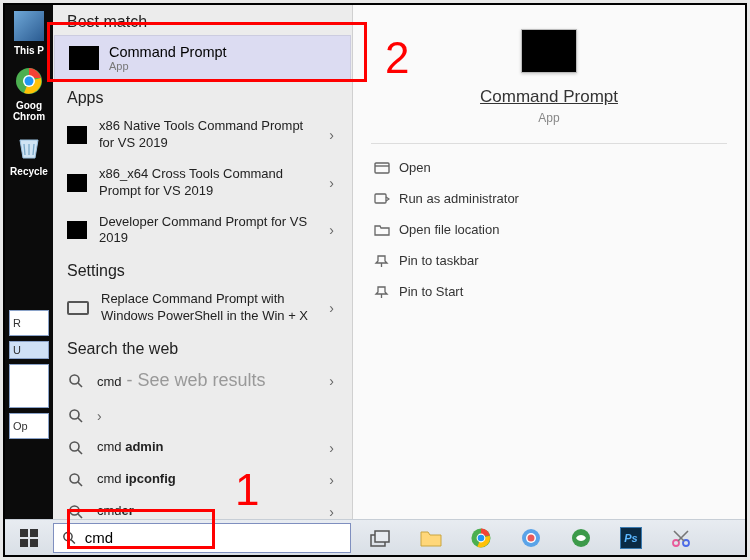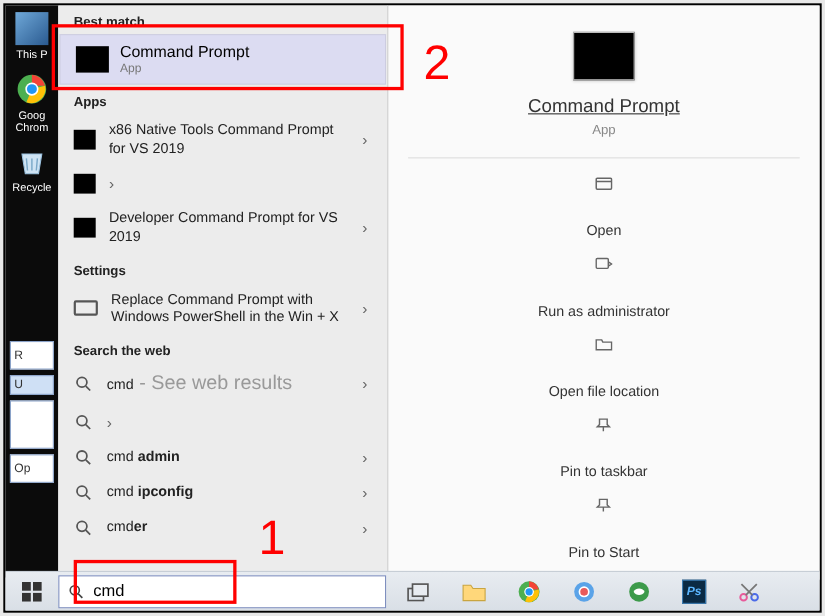--- a/index.html
+++ b/index.html
@@ -33,20 +33,21 @@
       background: #0b0b0b;
       z-index: 1;
     }
 
     .desk-icon {
       width: 42px;
       text-align: center;
       margin: 6px auto 10px;
       color: #fff;
       font-size: 10px;
+      font-weight: bold;
     }
 
     .desk-icon svg,
     .desk-icon .sq {
       display: block;
       margin: 0 auto 4px;
     }
 
     .sq {
       width: 30px;
@@ -59,22 +60,22 @@
       top: 0;
       width: 300px;
       height: 522px;
       background: #ececec;
       z-index: 3;
       overflow: hidden;
       border-right: 1px solid #d0d0d0;
     }
 
     .section-hdr {
-      font-weight: 700;
-      font-size: 12px;
+      font-weight: 400;
+      font-size: 16px;
       padding: 8px 14px 4px;
       color: #222;
     }
 
     .best-match {
       background: #dcdcf2;
       border: 1px solid rgba(0,0,0,0.07);
       padding: 8px 14px;
       display: flex;
       align-items: center;
@@ -187,25 +188,24 @@
       margin: 4px 18px 8px;
     }
 
     .action-list {
       padding: 0 18px;
     }
 
     .action {
       display: flex;
       align-items: center;
-      gap: 28px;
+      gap: 8px;
       padding: 8px 2px;
       font-size: 13px;
       color: #333;
-      flex-direction: column;
     }
 
     .action .aicon {
       width: 18px;
       display: flex;
       align-items: center;
       justify-content: center;
       color: #555;
     }
 
@@ -356,20 +356,21 @@
     </div>
 
     <div class="section-hdr">Apps</div>
     <div class="item">
       <div class="thumb"></div>
       <div class="label">x86 Native Tools Command Prompt for VS 2019</div>
       <div class="chev">›</div>
     </div>
     <div class="item">
       <div class="thumb"></div>
+      <div class="label">x86_x64 Cross Tools Command Prompt for VS 2019</div>
       <div class="chev">›</div>
     </div>
     <div class="item">
       <div class="thumb"></div>
       <div class="label">Developer Command Prompt for VS 2019</div>
       <div class="chev">›</div>
     </div>
 
     <div class="section-hdr">Settings</div>
     <div class="item">

